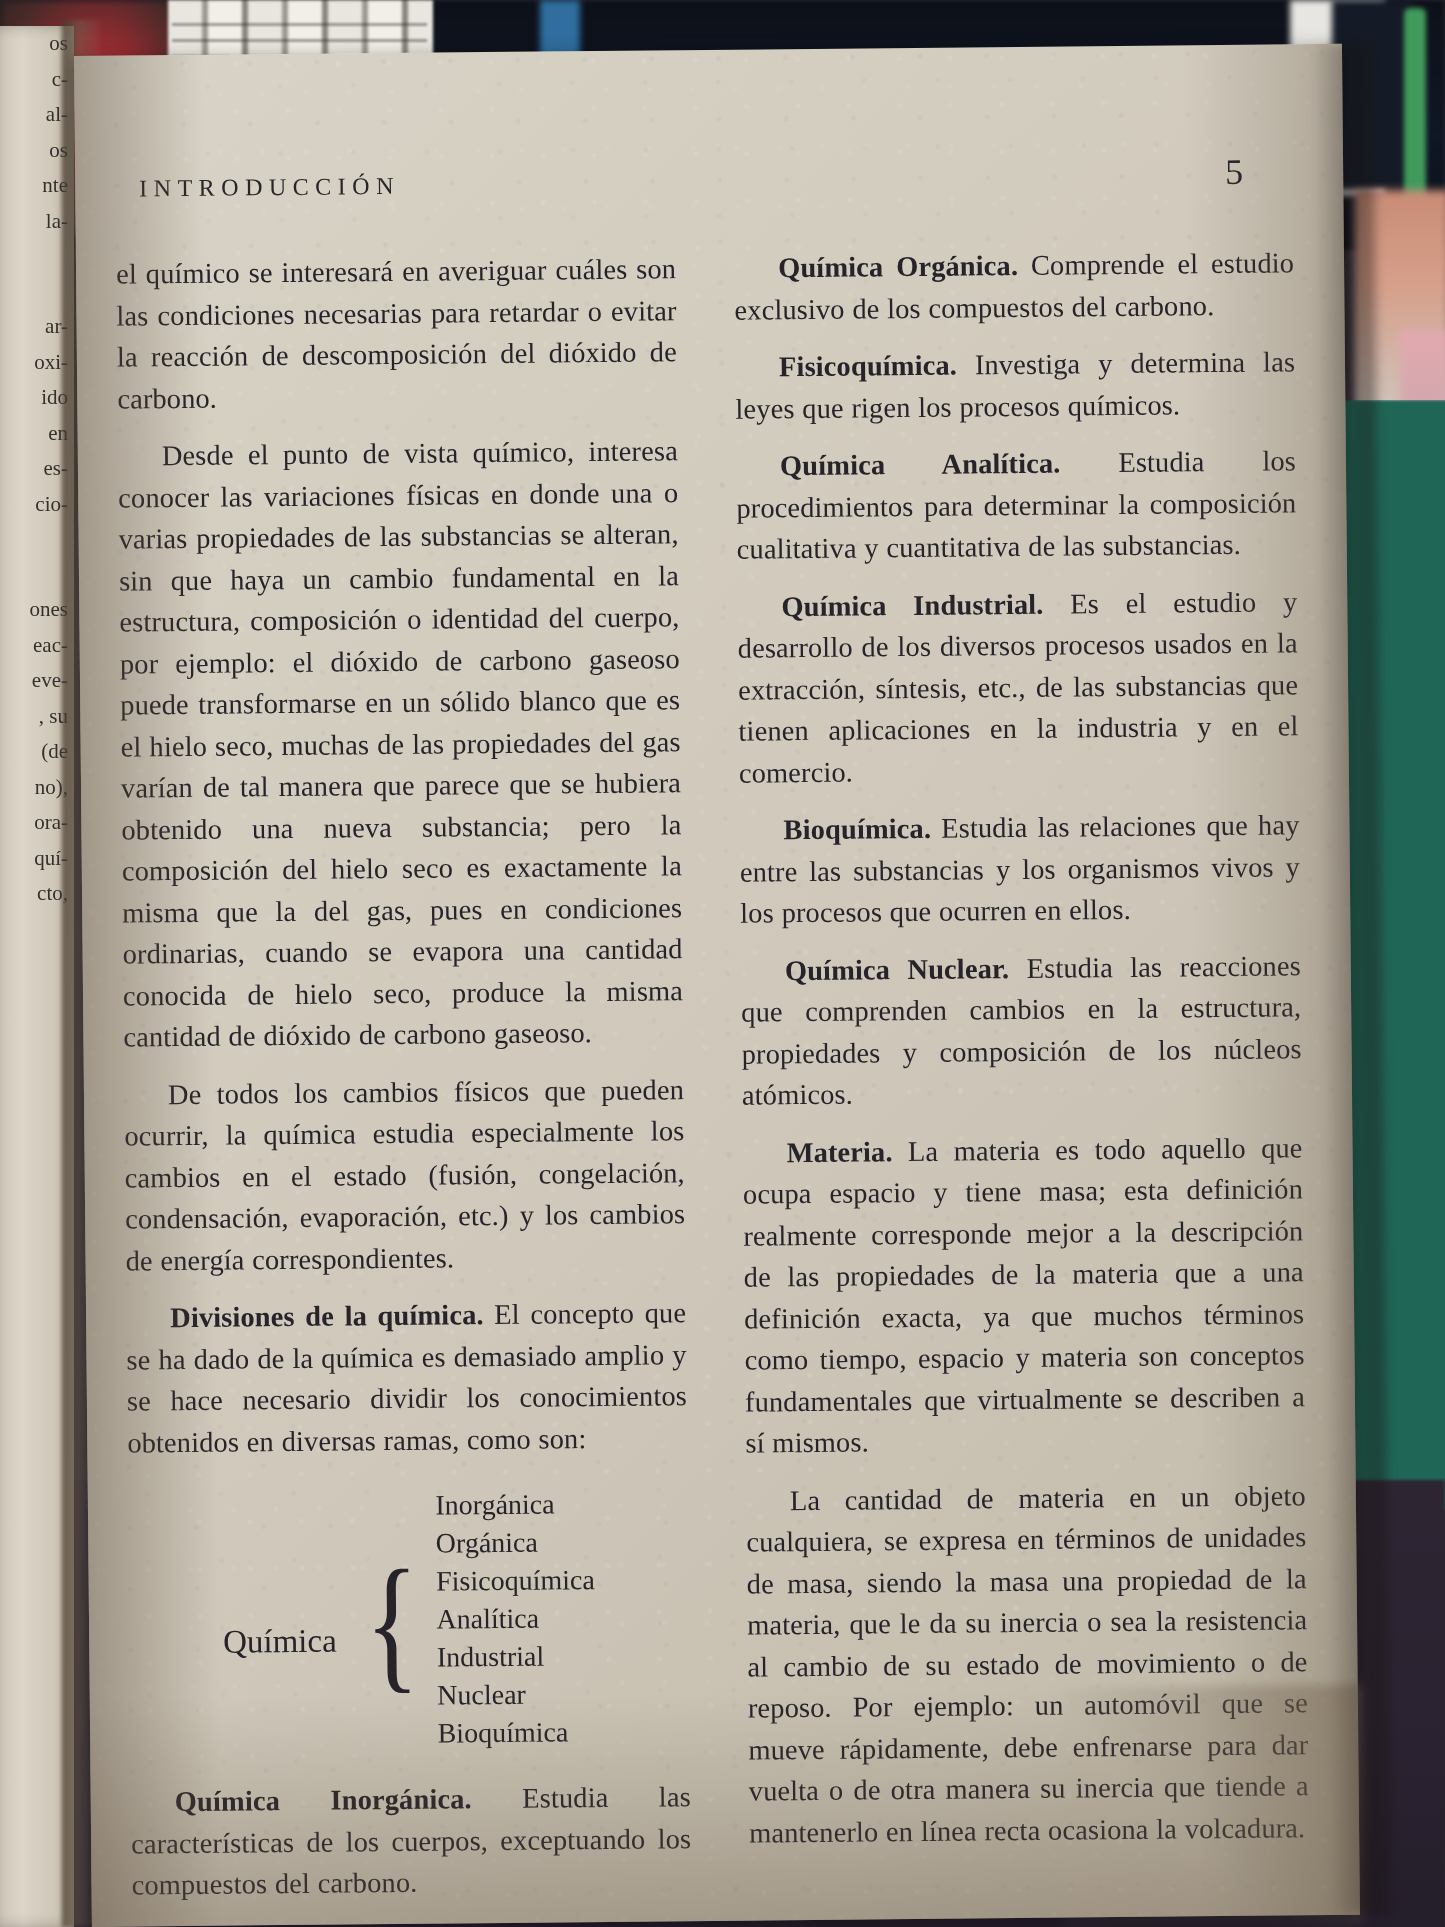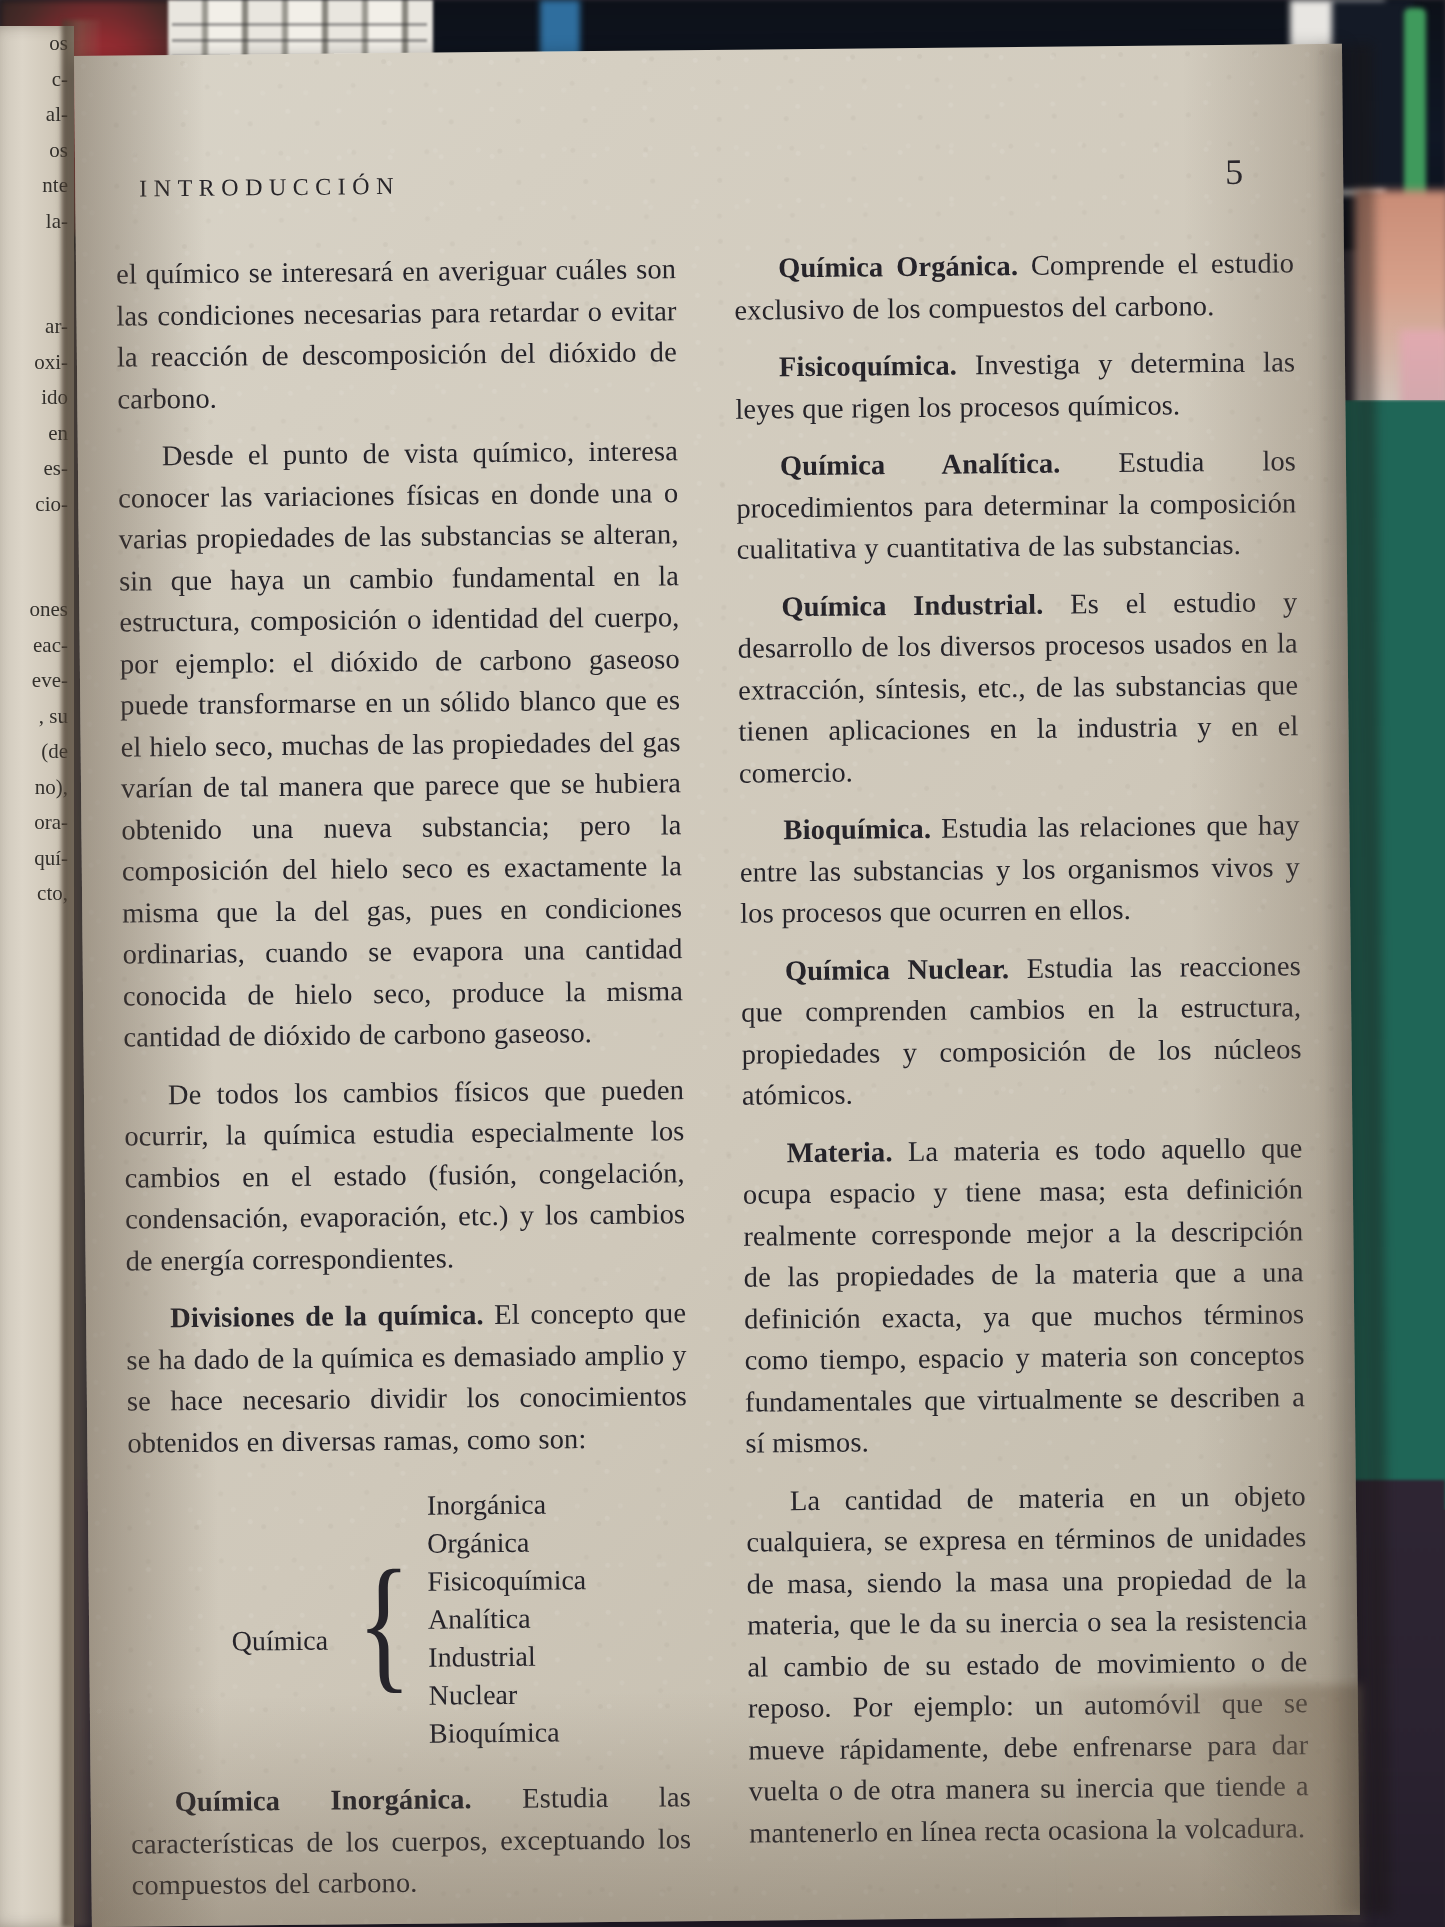--- a/index.html
+++ b/index.html
@@ -83,21 +83,21 @@
   .col p{margin:0;font-size:28.5px;line-height:41.5px;color:#26242a;
     text-align:justify;text-align-last:left;-webkit-hyphens:none;hyphens:none;
     letter-spacing:.1px;word-spacing:.5px;}
   .col p + p{margin-top:16px;}
   .indent{text-indent:44px;}
   .noindent{text-indent:0;}
   b{font-weight:bold;}
 
   
   .brace-block{margin:26px 0 26px 0;display:flex;align-items:center;justify-content:center;}
-  .brace-label{font-size:28px;color:#26242a;margin-right:20px;white-space:nowrap;margin-top:40px;}
+  .brace-label{font-size:33px;color:#26242a;margin-right:20px;white-space:nowrap;margin-top:40px;}
   .brace-glyph{font-size:150px;line-height:0;color:#26242a;font-family:"Liberation Serif",serif;
     transform:scaleX(.75);margin-right:8px;display:inline-block;position:relative;top:2px;}
   .brace-items{font-size:28px;line-height:38px;color:#26242a;}
   .brace-items div{white-space:nowrap;}
 
   
   .curl{position:absolute;right:-4px;bottom:-10px;width:300px;height:240px;
     background:linear-gradient(225deg,rgba(120,104,84,.55),rgba(170,158,138,.05) 60%);
     filter:blur(5px);pointer-events:none;}
   .edge-shadow{position:absolute;right:-30px;top:0;width:60px;height:100%;

